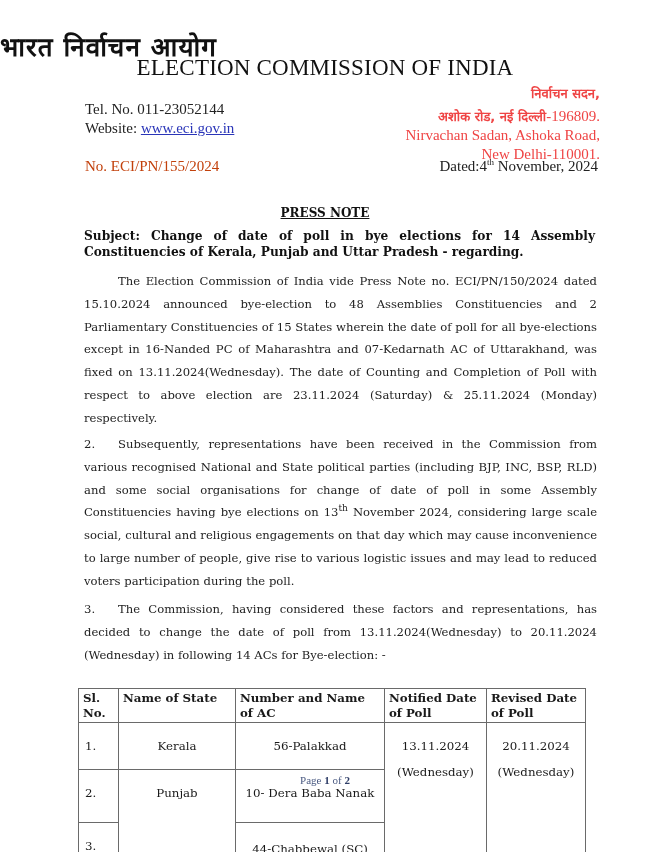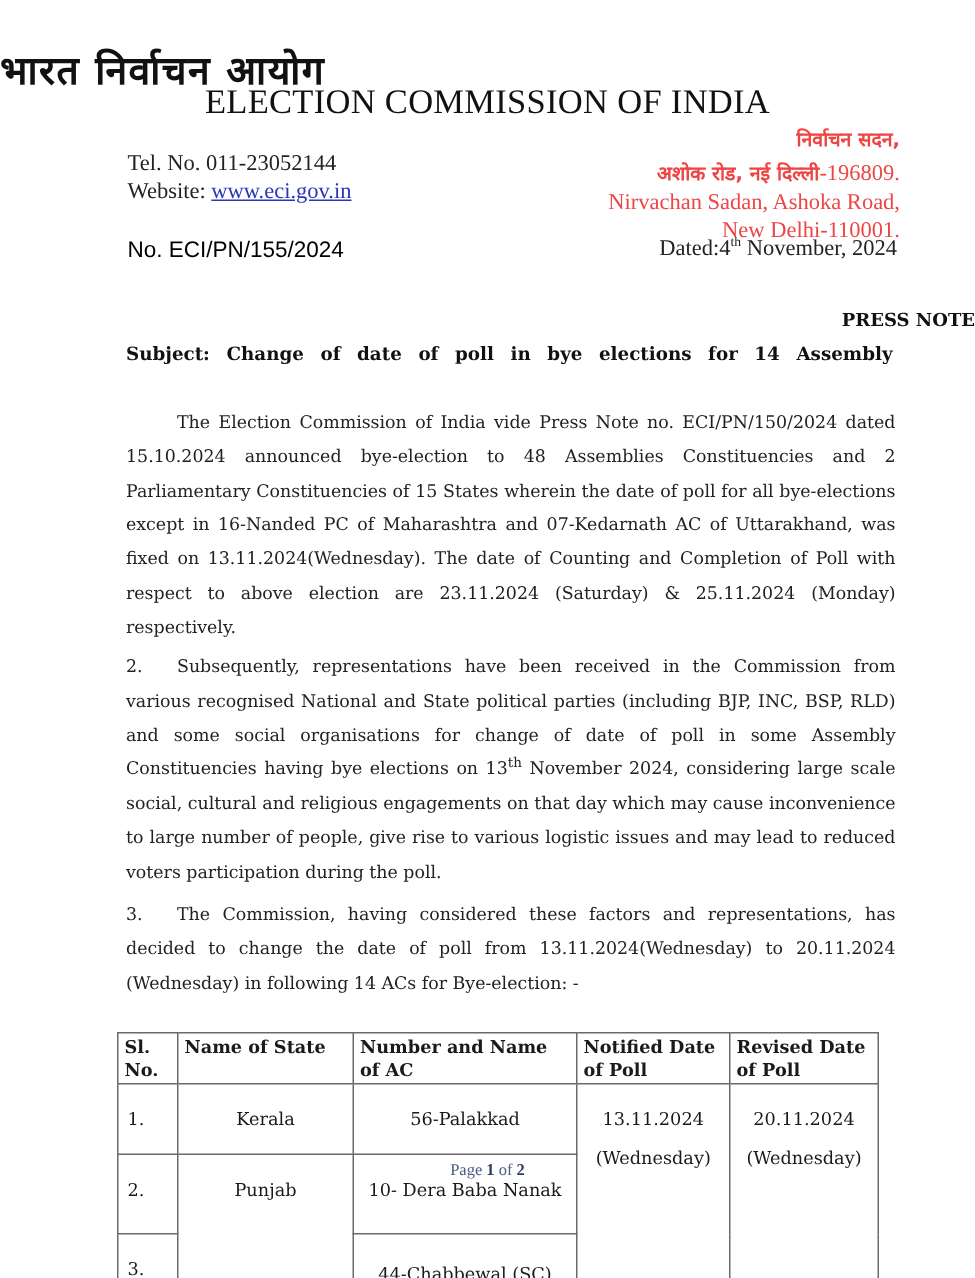--- a/index.html
+++ b/index.html
@@ -9,26 +9,26 @@
     font-family: "DejaVu Sans", sans-serif; font-weight: bold; font-size: 26px; letter-spacing: 1px; color:#111; }
   .eng-title { position: absolute; top: 55px; left: 0; width: 650px; text-align: center;
     font-family: "Liberation Serif", serif; font-size: 23px; color:#111; letter-spacing: 0.2px; }
 
   .contact { position: absolute; left: 85px; top: 100px; font-family: "Liberation Serif", serif; font-size: 15px; line-height: 19px; color:#222; }
   .contact a { color: #2a35b8; text-decoration: underline; }
   .address { position: absolute; right: 50px; top: 84px; text-align: right; font-family: "Liberation Serif", serif; font-size: 15px; line-height: 19px; color:#ef4444; }
   .address .hi { font-family: "DejaVu Sans", sans-serif; font-weight: bold; font-size: 13px; }
   .address .row1 { margin-bottom: 4px; }
 
-  .refno { position: absolute; left: 85px; top: 158px; font-family: Liberation Sans, sans-serif; font-size: 15px; color:#000000; }
+  .refno { position: absolute; left: 85px; top: 158px; font-family: Liberation Serif, serif; font-size: 15px; color:#c2410c; }
   .dated { position: absolute; right: 52px; top: 158px; font-family: "Liberation Serif", serif; font-size: 15px; color:#222; }
   sup { font-size: 9px; vertical-align: super; line-height: 0; }
 
-  .press-note { position: absolute; top: 206px; left: 0; width: 650px; text-align: right;
-    font-family: "DejaVu Serif", serif; font-weight: bold; font-size: 12px; color:#111; }
+  .press-note { position: absolute; top: 206px; left: 0; width: 650px; text-align: center;
+    font-family: "DejaVu Serif", serif; font-weight: bold; font-size: 12px; text-decoration: underline; color:#111; }
   .subject { position: absolute; top: 228px; left: 84px; width: 511px; font-family: "DejaVu Serif", serif; font-weight: bold;
     font-size: 12.2px; line-height: 16px; text-align: justify; text-align-last: left; color:#111; }
   .subject .l1 { display:block; text-align: justify; text-align-last: justify; }
 
   .para { position: absolute; left: 84px; width: 513px; font-family: "DejaVu Serif", serif; font-size: 11.6px;
     line-height: 22.8px; text-align: justify; color:#222; }
   .p1 { top: 270px; text-indent: 34px; }
   .p2 { top: 433px; }
   .p3 { top: 598px; }
   .num { display: inline-block; width: 34px; }
@@ -71,20 +71,21 @@
   <div>New Delhi-110001.</div>
 </div>
 
 <div class="refno">No. ECI/PN/155/2024</div>
 <div class="dated"><span>Dated:4</span><sup>th</sup><span> November, 2024</span></div>
 
 <div class="press-note">PRESS NOTE</div>
 
 <div class="subject">
   <span class="l1">Subject: Change of date of poll in bye elections for 14 Assembly</span>
+  <span>Constituencies of Kerala, Punjab and Uttar Pradesh - regarding.</span>
 </div>
 
 <div class="para p1">The Election Commission of India vide Press Note no. ECI/PN/150/2024 dated 15.10.2024 announced bye-election to 48 Assemblies Constituencies and 2 Parliamentary Constituencies of 15 States wherein the date of poll for all bye-elections except in 16-Nanded PC of Maharashtra and 07-Kedarnath AC of Uttarakhand, was fixed on 13.11.2024(Wednesday). The date of Counting and Completion of Poll with respect to above election are 23.11.2024 (Saturday) &amp; 25.11.2024 (Monday) respectively.</div>
 
 <div class="para p2"><span class="num">2.</span><span>Subsequently, representations have been received in the Commission from various recognised National and State political parties (including BJP, INC, BSP, RLD) and some social organisations for change of date of poll in some Assembly Constituencies having bye elections on 13</span><sup>th</sup><span> November 2024, considering large scale social, cultural and religious engagements on that day which may cause inconvenience to large number of people, give rise to various logistic issues and may lead to reduced voters participation during the poll.</span></div>
 
 <div class="para p3"><span class="num">3.</span><span>The Commission, having considered these factors and representations, has decided to change the date of poll from 13.11.2024(Wednesday) to 20.11.2024 (Wednesday) in following 14 ACs for Bye-election: -</span></div>
 
 <table class="ac">
   <tbody>

